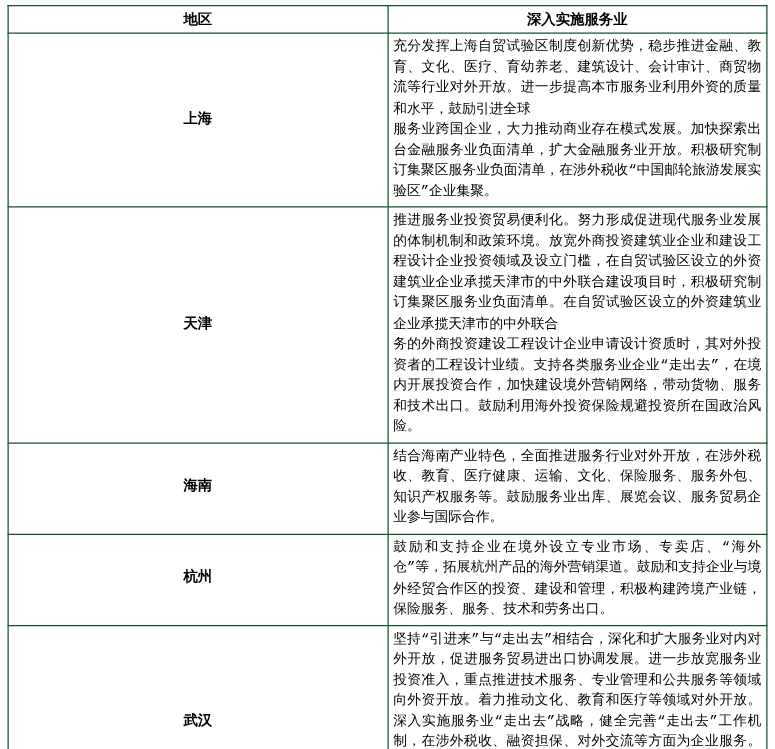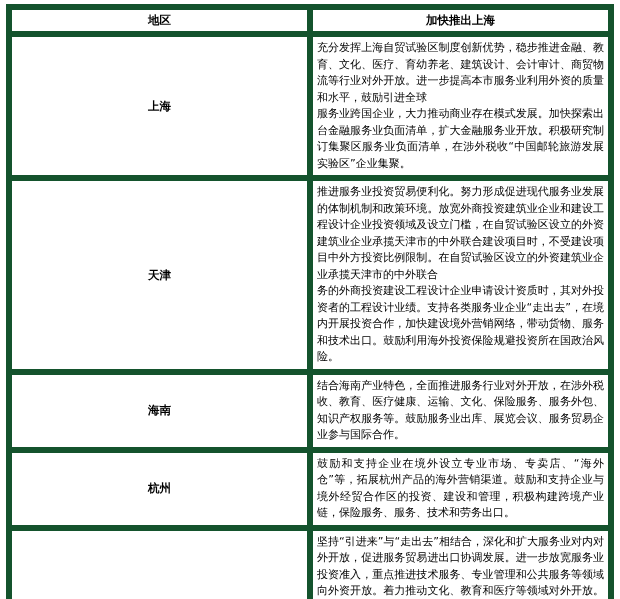--- a/index.html
+++ b/index.html
@@ -15,23 +15,24 @@
     width: 620px;
     box-sizing: border-box;
     padding: 4px 6px 6px 6px;
   }
   table.policy-table {
     border-collapse: collapse;
     width: 608px;
     table-layout: fixed;
   }
   table.policy-table td, table.policy-table th {
-    border: 6px solid #14532d;
+    border: 1px solid #14532d;
     vertical-align: middle;
     padding: 3px 4px;
+    font-family: Liberation Mono, monospace;
   }
   th.col-region, th.col-policy {
     font-weight: bold;
     font-size: 11.5px;
     text-align: center;
     padding: 5px 4px;
   }
   td.region {
     width: 44px;
     text-align: center;
@@ -59,35 +60,35 @@
   }
 </style>
 </head>
 <body>
 
 <div class="doc">
   <table class="policy-table">
     <thead>
       <tr>
         <th class="col-region">地区</th>
-        <th class="col-policy">加快推出上海</th>
+        <th class="col-policy">深入实施服务业</th>
       </tr>
     </thead>
     <tbody>
       <tr>
         <td class="region">上海</td>
         <td class="policy">
           <p>充分发挥上海自贸试验区制度创新优势，稳步推进金融、教育、文化、医疗、育幼养老、建筑设计、会计审计、商贸物流等行业对外开放。进一步提高本市服务业利用外资的质量和水平，鼓励引进全球</p>
           <p>服务业跨国企业，大力推动商业存在模式发展。加快探索出台金融服务业负面清单，扩大金融服务业开放。积极研究制订集聚区服务业负面清单，在涉外税收“中国邮轮旅游发展实验区”企业集聚。</p>
         </td>
       </tr>
       <tr>
         <td class="region">天津</td>
         <td class="policy">
-          <p>推进服务业投资贸易便利化。努力形成促进现代服务业发展的体制机制和政策环境。放宽外商投资建筑业企业和建设工程设计企业投资领域及设立门槛，在自贸试验区设立的外资建筑业企业承揽天津市的中外联合建设项目时，不受建设项目中外方投资比例限制。在自贸试验区设立的外资建筑业企业承揽天津市的中外联合</p>
+          <p>推进服务业投资贸易便利化。努力形成促进现代服务业发展的体制机制和政策环境。放宽外商投资建筑业企业和建设工程设计企业投资领域及设立门槛，在自贸试验区设立的外资建筑业企业承揽天津市的中外联合建设项目时，积极研究制订集聚区服务业负面清单。在自贸试验区设立的外资建筑业企业承揽天津市的中外联合</p>
           <p>务的外商投资建设工程设计企业申请设计资质时，其对外投资者的工程设计业绩。支持各类服务业企业“走出去”，在境内开展投资合作，加快建设境外营销网络，带动货物、服务和技术出口。鼓励利用海外投资保险规避投资所在国政治风险。</p>
         </td>
       </tr>
       <tr>
         <td class="region">海南</td>
         <td class="policy">
           <p>结合海南产业特色，全面推进服务行业对外开放，在涉外税收、教育、医疗健康、运输、文化、保险服务、服务外包、知识产权服务等。鼓励服务业出库、展览会议、服务贸易企业参与国际合作。</p>
         </td>
       </tr>
       <tr>

